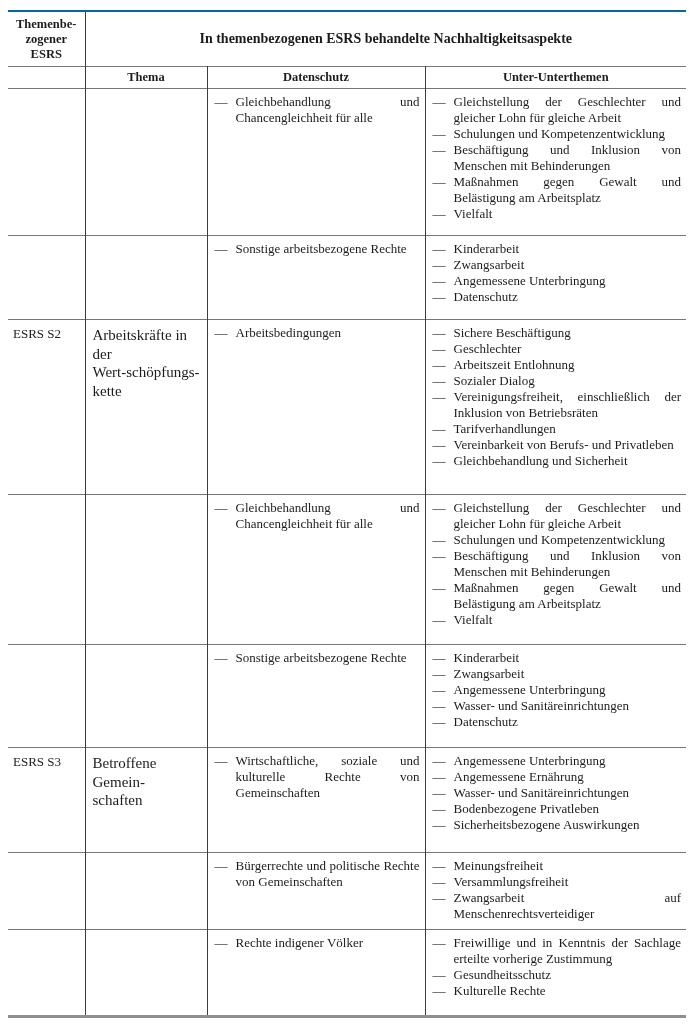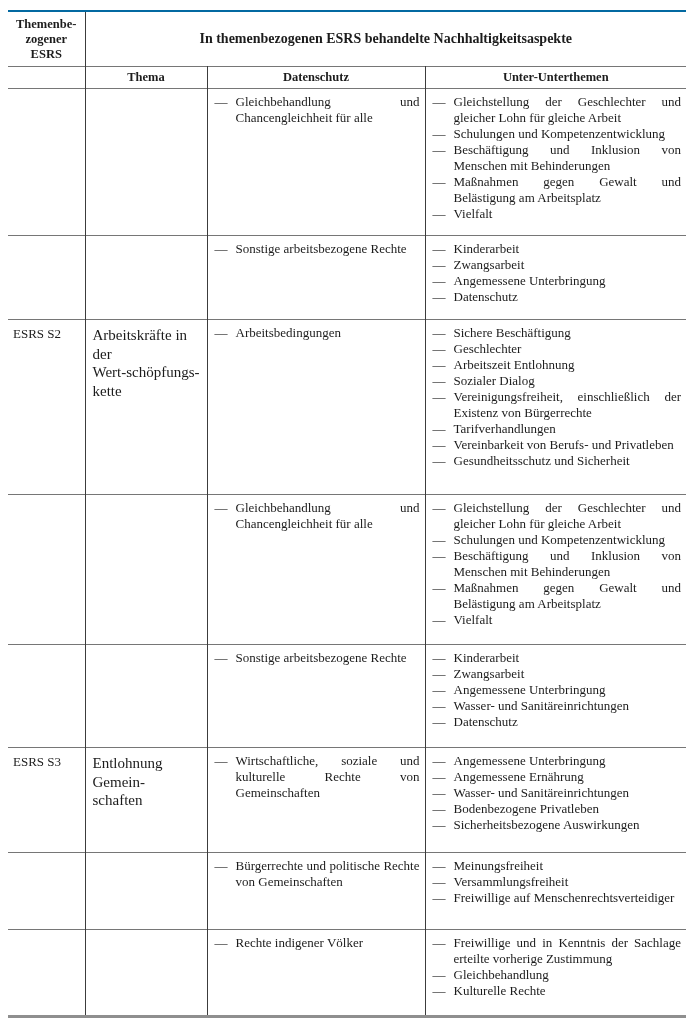--- a/index.html
+++ b/index.html
@@ -149,33 +149,33 @@
             <div class="dash-item">
               <span class="dash">—</span>
               <span class="itxt">Arbeitszeit Entlohnung</span>
             </div>
             <div class="dash-item">
               <span class="dash">—</span>
               <span class="itxt">Sozialer Dialog</span>
             </div>
             <div class="dash-item">
               <span class="dash">—</span>
-              <span class="itxt">Vereinigungsfreiheit, einschließlich der Existenz von Bürgerrechte</span>
+              <span class="itxt">Vereinigungsfreiheit, einschließlich der Inklusion von Betriebsräten</span>
             </div>
             <div class="dash-item">
               <span class="dash">—</span>
               <span class="itxt">Tarifverhandlungen</span>
             </div>
             <div class="dash-item">
               <span class="dash">—</span>
               <span class="itxt">Vereinbarkeit von Berufs- und Privatleben</span>
             </div>
             <div class="dash-item">
               <span class="dash">—</span>
-              <span class="itxt">Gesundheitsschutz und Sicherheit</span>
+              <span class="itxt">Gleichbehandlung und Sicherheit</span>
             </div>
           </td>
     </tr>
     <tr class="r3">
       <td class="esrs-cell vline"></td>
       <td class="thema-cell vline"></td>
       <td class="list-cell vline">
             <div class="dash-item">
               <span class="dash">—</span>
               <span class="itxt">Gleichbehandlung und Chancengleichheit für alle</span>
@@ -231,21 +231,21 @@
               <span class="itxt">Wasser- und Sanitäreinrichtungen</span>
             </div>
             <div class="dash-item">
               <span class="dash">—</span>
               <span class="itxt">Datenschutz</span>
             </div>
           </td>
     </tr>
     <tr class="r5">
       <td class="esrs-cell vline">ESRS S3</td>
-      <td class="thema-cell vline">Entlohnung Gemein-
+      <td class="thema-cell vline">Betroffene Gemein-
 schaften</td>
       <td class="list-cell vline">
             <div class="dash-item">
               <span class="dash">—</span>
               <span class="itxt">Wirtschaftliche, soziale und kulturelle Rechte von Gemeinschaften</span>
             </div>
           </td>
       <td class="list-cell">
             <div class="dash-item">
               <span class="dash">—</span>
@@ -282,41 +282,41 @@
             <div class="dash-item">
               <span class="dash">—</span>
               <span class="itxt">Meinungsfreiheit</span>
             </div>
             <div class="dash-item">
               <span class="dash">—</span>
               <span class="itxt">Versammlungsfreiheit</span>
             </div>
             <div class="dash-item">
               <span class="dash">—</span>
-              <span class="itxt">Freiwillige auf Menschenrechtsverteidiger</span>
+              <span class="itxt">Zwangsarbeit auf Menschenrechtsverteidiger</span>
             </div>
           </td>
     </tr>
     <tr class="r7">
       <td class="esrs-cell vline"></td>
       <td class="thema-cell vline"></td>
       <td class="list-cell vline">
             <div class="dash-item">
               <span class="dash">—</span>
               <span class="itxt">Rechte indigener Völker</span>
             </div>
           </td>
       <td class="list-cell">
             <div class="dash-item">
               <span class="dash">—</span>
               <span class="itxt">Freiwillige und in Kenntnis der Sachlage erteilte vorherige Zustimmung</span>
             </div>
             <div class="dash-item">
               <span class="dash">—</span>
-              <span class="itxt">Gleichbehandlung</span>
+              <span class="itxt">Gesundheitsschutz</span>
             </div>
             <div class="dash-item">
               <span class="dash">—</span>
               <span class="itxt">Kulturelle Rechte</span>
             </div>
           </td>
     </tr>
   </tbody>
     </table>
 </div>

